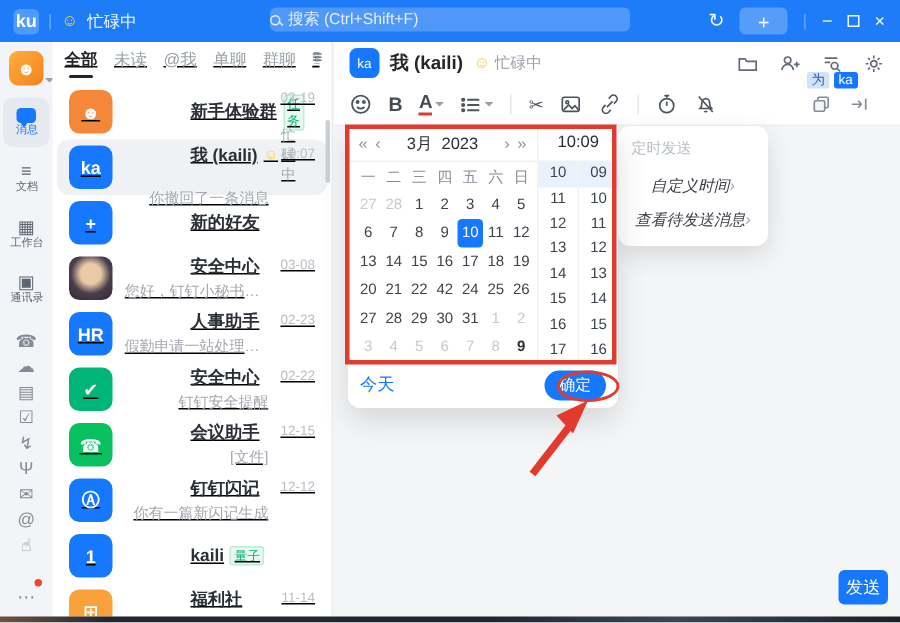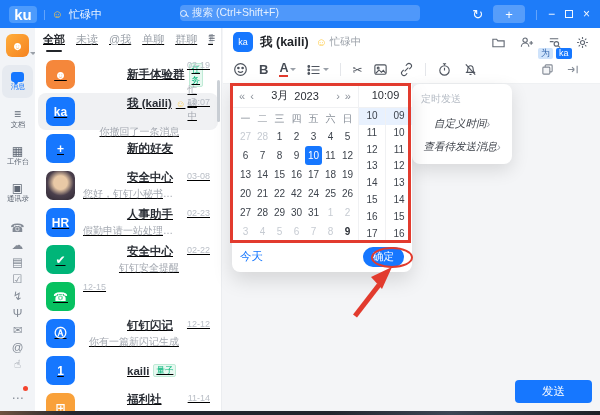--- a/index.html
+++ b/index.html
@@ -1,20 +1,20 @@
 <!DOCTYPE html>
 <html><head>
 <meta charset="utf-8">
 <style>
   *{margin:0;padding:0;box-sizing:border-box;font-family:"Liberation Sans","DejaVu Sans",sans-serif;}
   html,body{width:600px;height:415px;overflow:hidden;background:#F4F5F7;position:relative;}
   
   .titlebar{position:absolute;left:0;top:0;width:600px;height:28px;background:#1E7CF9;display:flex;align-items:center;color:#fff;z-index:20;}
   .tb-left{display:flex;align-items:center;gap:6px;padding-left:9px;}
-  .app-tile{width:28px;height:17px;border-radius:4px;background:#4D9BFC;color:#fff;font-size:15px;display:flex;align-items:center;justify-content:center;font-weight:bold;}
+  .app-tile{width:17px;height:17px;border-radius:4px;background:#4D9BFC;color:#fff;font-size:12px;display:flex;align-items:center;justify-content:center;font-weight:bold;}
   .tb-sep{color:rgba(255,255,255,.35);font-size:11px;}
   .status-ico{color:#FFCB45;font-size:11px;line-height:1;}
   .tb-status{font-size:11px;color:rgba(255,255,255,.95);}
   .search-pill{position:absolute;left:180px;top:5px;width:240px;height:16px;border-radius:4px;background:rgba(255,255,255,.22);display:flex;align-items:center;justify-content:flex-start;gap:5px;color:rgba(255,255,255,.85);font-size:10.5px;}
   .mag{display:inline-block;width:7px;height:7px;border:1.3px solid currentColor;border-radius:50%;position:relative;}
   .mag::after{content:"";position:absolute;width:4px;height:1.3px;background:currentColor;transform:rotate(45deg);right:-3px;bottom:-1px;}
   .tb-right{position:absolute;right:0;top:0;height:28px;display:flex;align-items:center;gap:10px;padding-right:10px;}
   .tb-ico{font-size:13px;color:rgba(255,255,255,.95);cursor:default;}
   .plus-pill{width:32px;height:18px;border-radius:4px;background:rgba(255,255,255,.25);display:flex;align-items:center;justify-content:center;font-size:13px;}
   .maxbox{width:8px;height:8px;border:1.2px solid rgba(255,255,255,.95);display:inline-block;}
@@ -64,21 +64,21 @@
   .hd-title{font-size:12.5px;font-weight:bold;color:#23262B;}
   .hd-status{display:flex;align-items:center;gap:3px;font-size:10.5px;color:#9AA0A8;}
   .hd-icons{margin-left:auto;display:flex;align-items:center;gap:13px;color:#646B76;}
   .toolbar{height:28px;background:#fff;display:flex;align-items:center;gap:11px;padding:0 10px;color:#4E545E;border-bottom:1px solid #EFF1F3;}
   .tb-item{display:flex;align-items:center;gap:2px;}
   .bold-b{font-size:13px;font-weight:bold;color:#454B54;}
   .font-a{font-size:12.5px;font-weight:bold;color:#454B54;border-bottom:2px solid #E23B2E;line-height:13px;}
   .tbar-sep{width:1px;height:13px;background:#E4E6EA;}
   .icon-svg{display:block;}
   .input-area{position:absolute;left:0;top:56px;width:377px;height:327px;background:#F4F5F7;}
-  .send-btn{position:absolute;right:8px;bottom:8px;background:#1677FF;color:#fff;font-size:11.5px;padding:4px 27px;border-radius:4px;border:none;}
+  .send-btn{position:absolute;right:8px;bottom:8px;background:#1677FF;color:#fff;font-size:11.5px;padding:4px 5px;border-radius:4px;border:none;}
   
   .tagrow{position:absolute;left:315px;top:20px;display:flex;gap:3px;z-index:6;}
   .tag{font-size:9px;line-height:11px;padding:0 3px;border-radius:2px;}
   .tag.light{background:#CFE3FB;color:#2A5FA8;}
   .tag.solid{background:#1677FF;color:#fff;}
   .winicons{position:absolute;left:318px;top:35px;display:flex;gap:12px;color:#848B96;z-index:6;}
   
   .dp{position:absolute;left:232px;top:84px;width:180px;height:188px;background:#fff;border-radius:0 0 8px 8px;box-shadow:0 8px 20px rgba(0,0,0,.13);z-index:7;}
   .dp-head{height:24px;display:flex;align-items:center;border-bottom:1px solid #F0F1F3;}
   .dp-nav{display:flex;align-items:center;width:126px;padding:0 7px;font-size:11px;color:#8A9099;gap:5px;}
@@ -295,20 +295,27 @@
 
           </div>
           <span class="row-sub">钉钉安全提醒</span>
         </div>
         <span class="row-time">02-22</span>
       </div>
 
       <div class="row">
         <div class="av" style="background: rgb(7, 193, 96);">
           <span>☎</span>
+        </div>
+        <div class="row-main">
+          <div class="row-top">
+            <span class="row-title">会议助手</span>
+
+          </div>
+          <span class="row-sub">[文件]</span>
         </div>
         <span class="row-time">12-15</span>
       </div>
 
       <div class="row">
         <div class="av" style="background: rgb(22, 119, 255);">
           <span>Ⓐ</span>
         </div>
         <div class="row-main">
           <div class="row-top">

